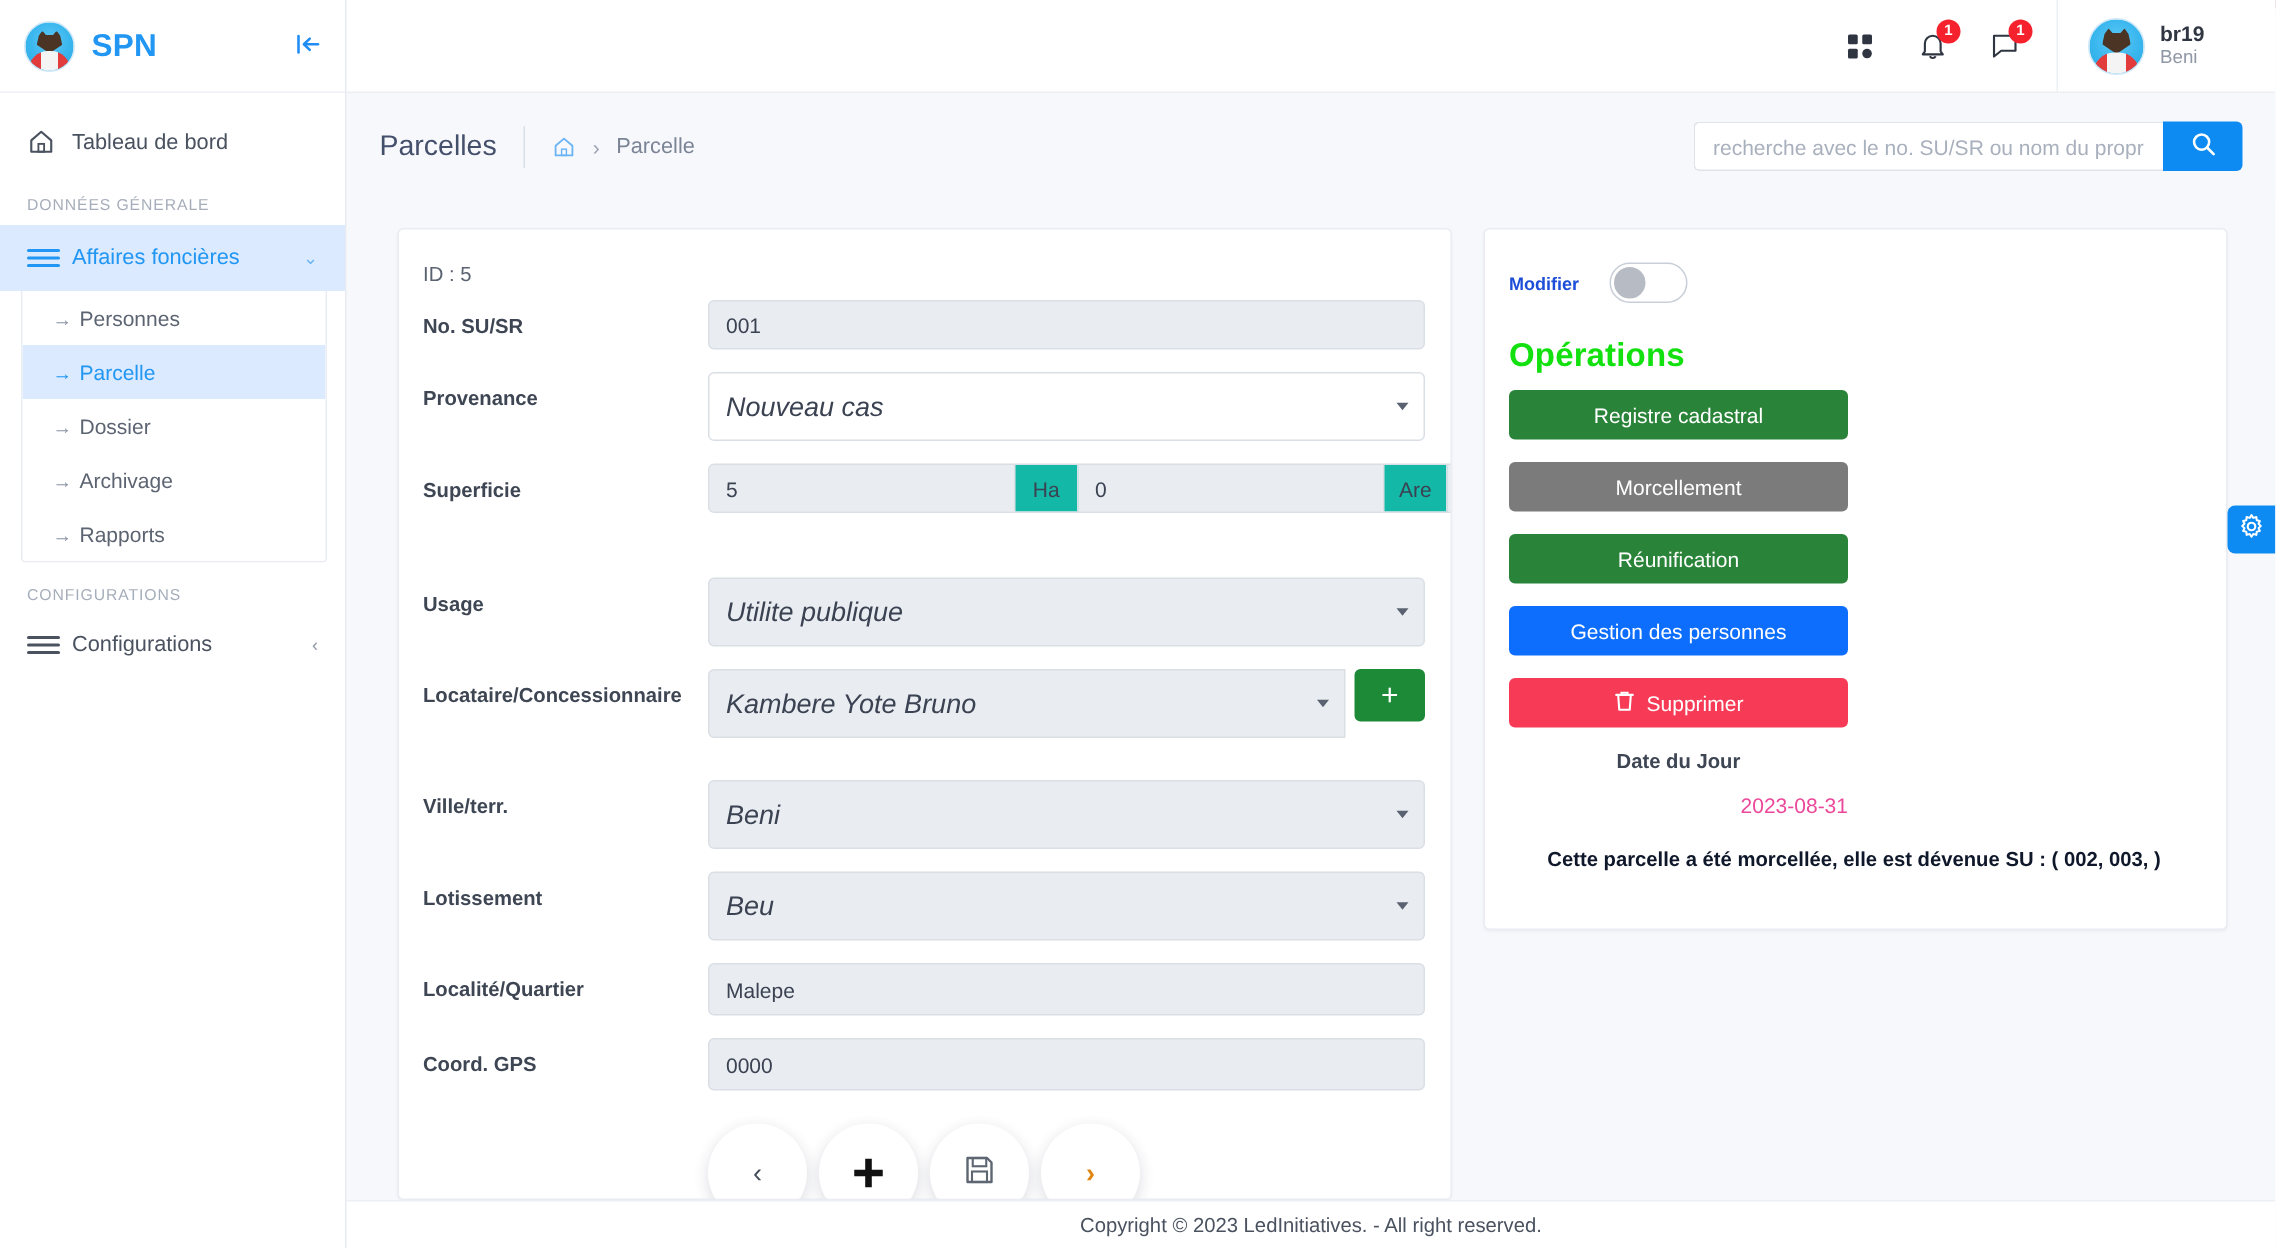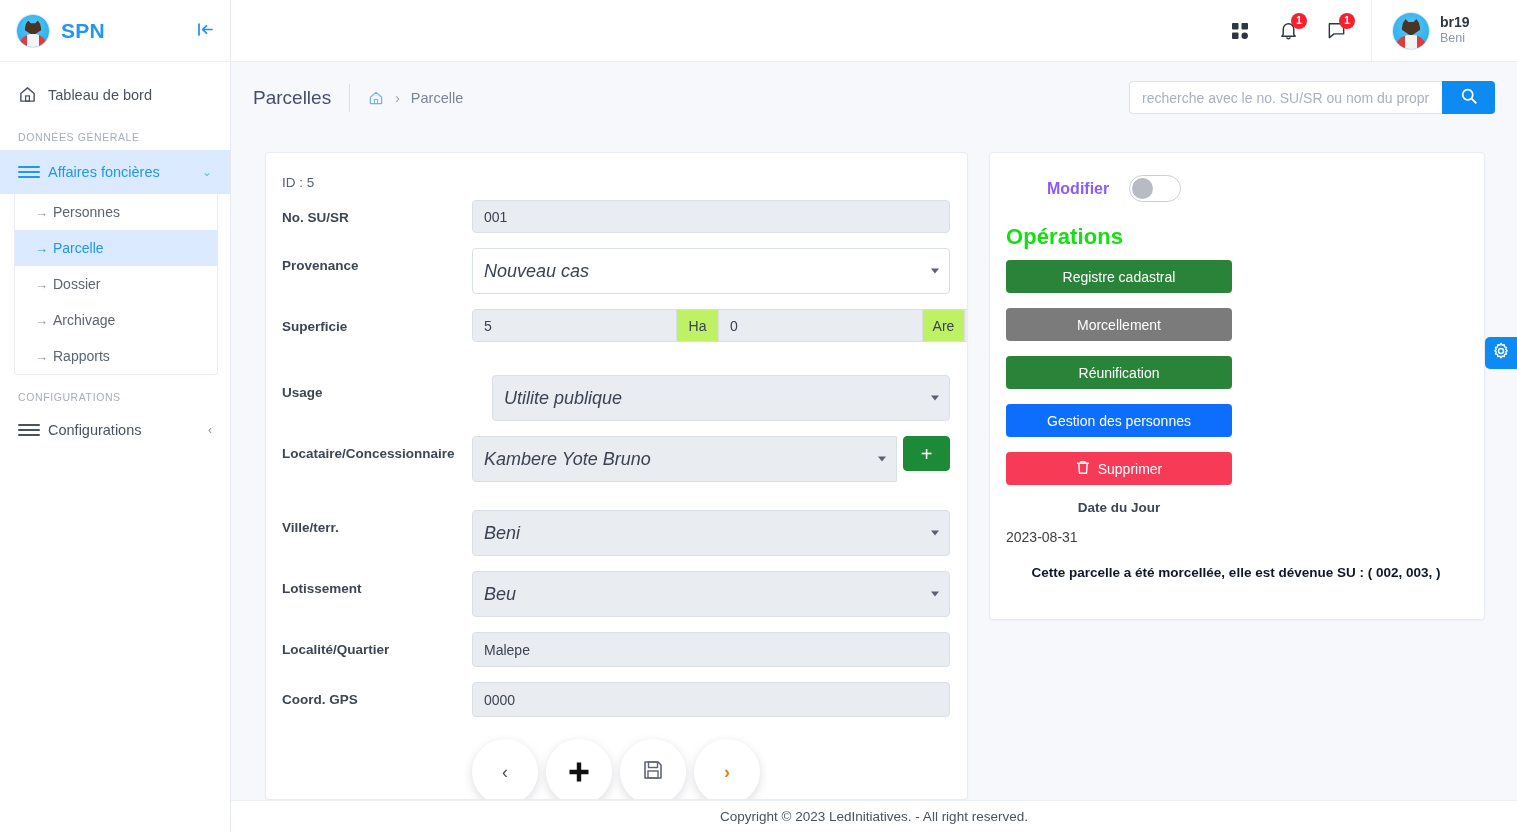--- a/index.html
+++ b/index.html
@@ -304,21 +304,21 @@
   .seg .num {
     flex: 1 1 0; min-width: 0;
     border: none; background: #e9edf1;
     font-size: 14px; color: #3b4252; padding: 0 11px;
     outline: none; border-right: 1px solid #dadfe6;
     font-family: "Liberation Sans", sans-serif;
   }
   .seg .unit {
     flex: 0 0 auto; width: 42px;
     display: flex; align-items: center; justify-content: center;
-    font-size: 14px; color: #3b4252; background: #bef264;
+    font-size: 14px; color: #3b4252; background: #14b8a6;
     border-right: 1px solid #dadfe6;
   }
 
   
   .with-add { display: flex; align-items: flex-start; gap: 0; }
   .with-add .sel { border-radius: 4px 0 0 4px; flex: 1 1 auto; }
   .add-btn {
     width: 47px; height: 35px; flex: 0 0 47px;
     background: #1d8a38; border: 1px solid #1d8a38;
     border-radius: 0 4px 4px 0;
@@ -344,21 +344,21 @@
   .circ.next { font-size: 18px; color: #e08512; font-weight: 700; }
   .circ.plus { font-size: 30px; font-weight: 700; color: #111; line-height: 0; }
   .showing {
     text-align: center; margin-top: 18px;
     font-size: 14px; color: #4a5260;
   }
 
   
   .rp { padding: 22px 18px 0 16px; }
   .mod-row { display: flex; align-items: center; gap: 20px; }
-  .mod-label { font-size: 16px; font-weight: 700; color: #8b5cf6; margin-left: 41px; }
+  .mod-label { font-size: 12px; font-weight: 700; color: #1d4ed8; }
   .toggle {
     width: 52px; height: 27px; border-radius: 14px;
     border: 1px solid #c9cfd8; background: #fff;
     position: relative; cursor: pointer;
   }
   .toggle .knob {
     position: absolute; left: 2px; top: 2px;
     width: 21px; height: 21px; border-radius: 50%;
     background: #b7bcc4;
   }
@@ -377,22 +377,22 @@
   .op-green { background: #298338; }
   .op-grey  { background: #7b7b7b; }
   .op-blue  { background: #0d6efd; }
   .op-red   { background: #f73b56; gap: 8px; }
   .date-label {
     text-align: center; width: 226px;
     font-size: 13.5px; font-weight: 700; color: #3e4654;
     margin: 8px 0 0 0;
   }
   .date-val {
-    text-align: left; width: 226px;
-    font-size: 14px; color: #404040; margin-top: 14px;
+    text-align: right; width: 226px;
+    font-size: 14px; color: #ec4899; margin-top: 14px;
   }
   .warn {
     margin-top: 20px; text-align: center;
     color: #0f172a; font-size: 13.5px; font-weight: 700;
     width: 460px;
   }
 
   
   .gear-fab {
     position: absolute; right: 0; top: 337px;
@@ -590,21 +590,21 @@
             <input class="num" type="text" value="5" style="">
             <span class="unit">Ha</span>
             <input class="num" type="text" value="0" style="">
             <span class="unit">Are</span>
             <input class="num" type="text" value="0" style="">
 
           </div>
         </div>
       </div>
 
-      <div class="frow" style="margin-top:33px;gap:20px;">
+      <div class="frow" style="margin-top:43px;">
         <div class="flabel">Usage</div>
         <div class="fctl">
           <div class="sel">
             <span>Utilite publique</span>
             <span class="caret"></span>
           </div>
         </div>
       </div>
 
       <div class="frow" style="margin-top:14px;">

